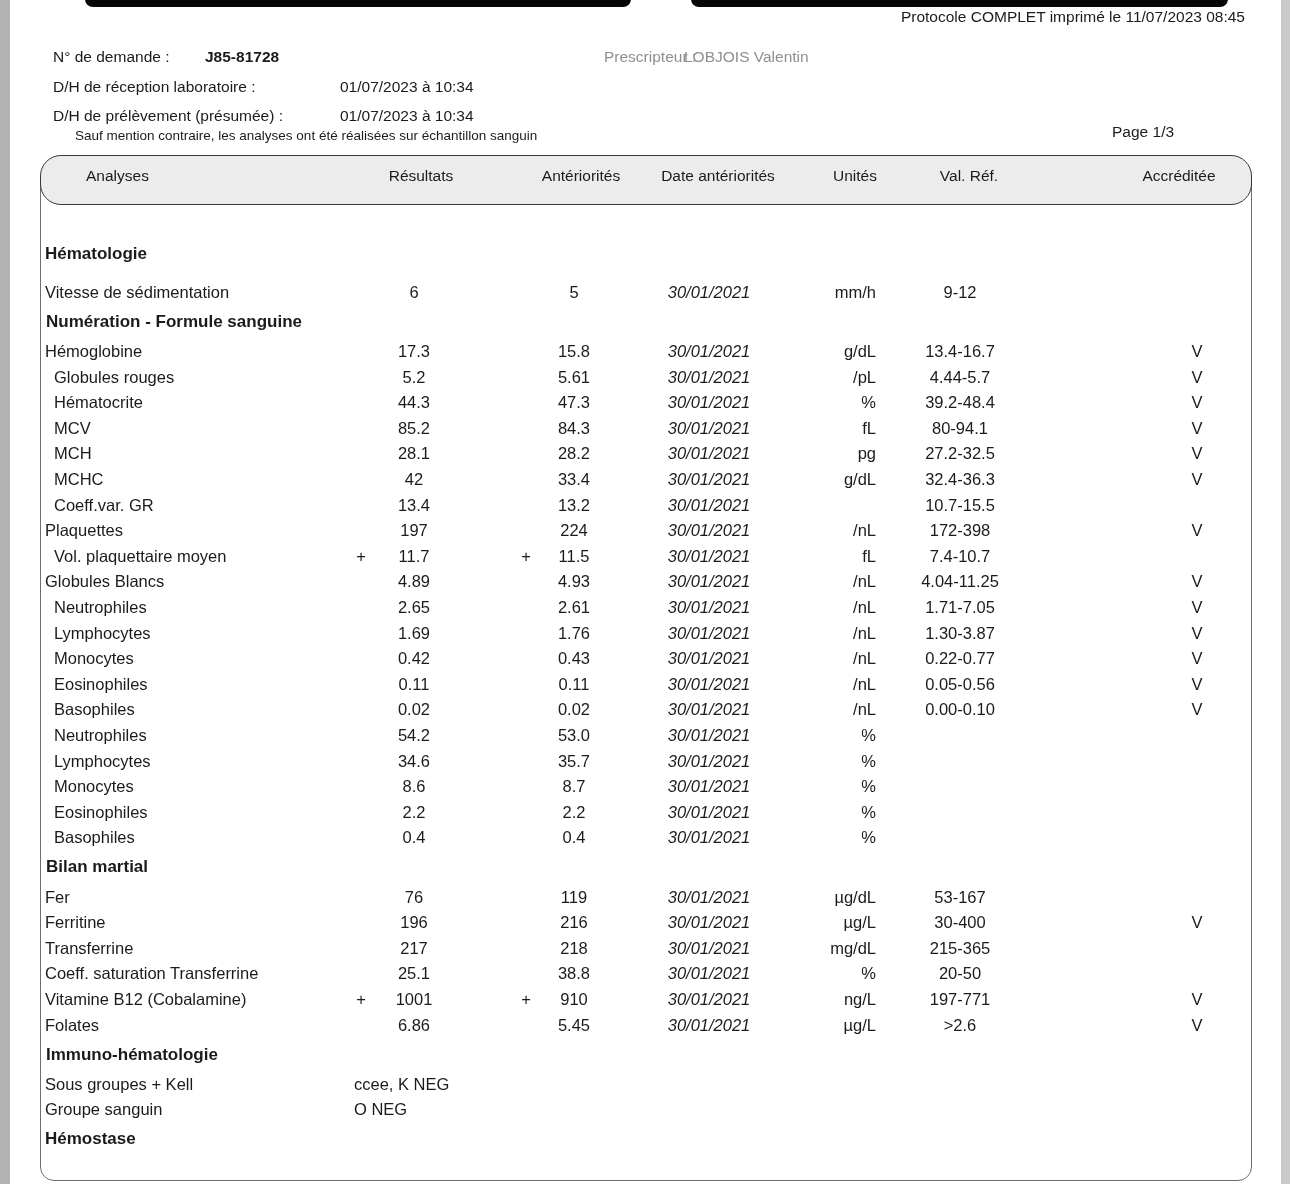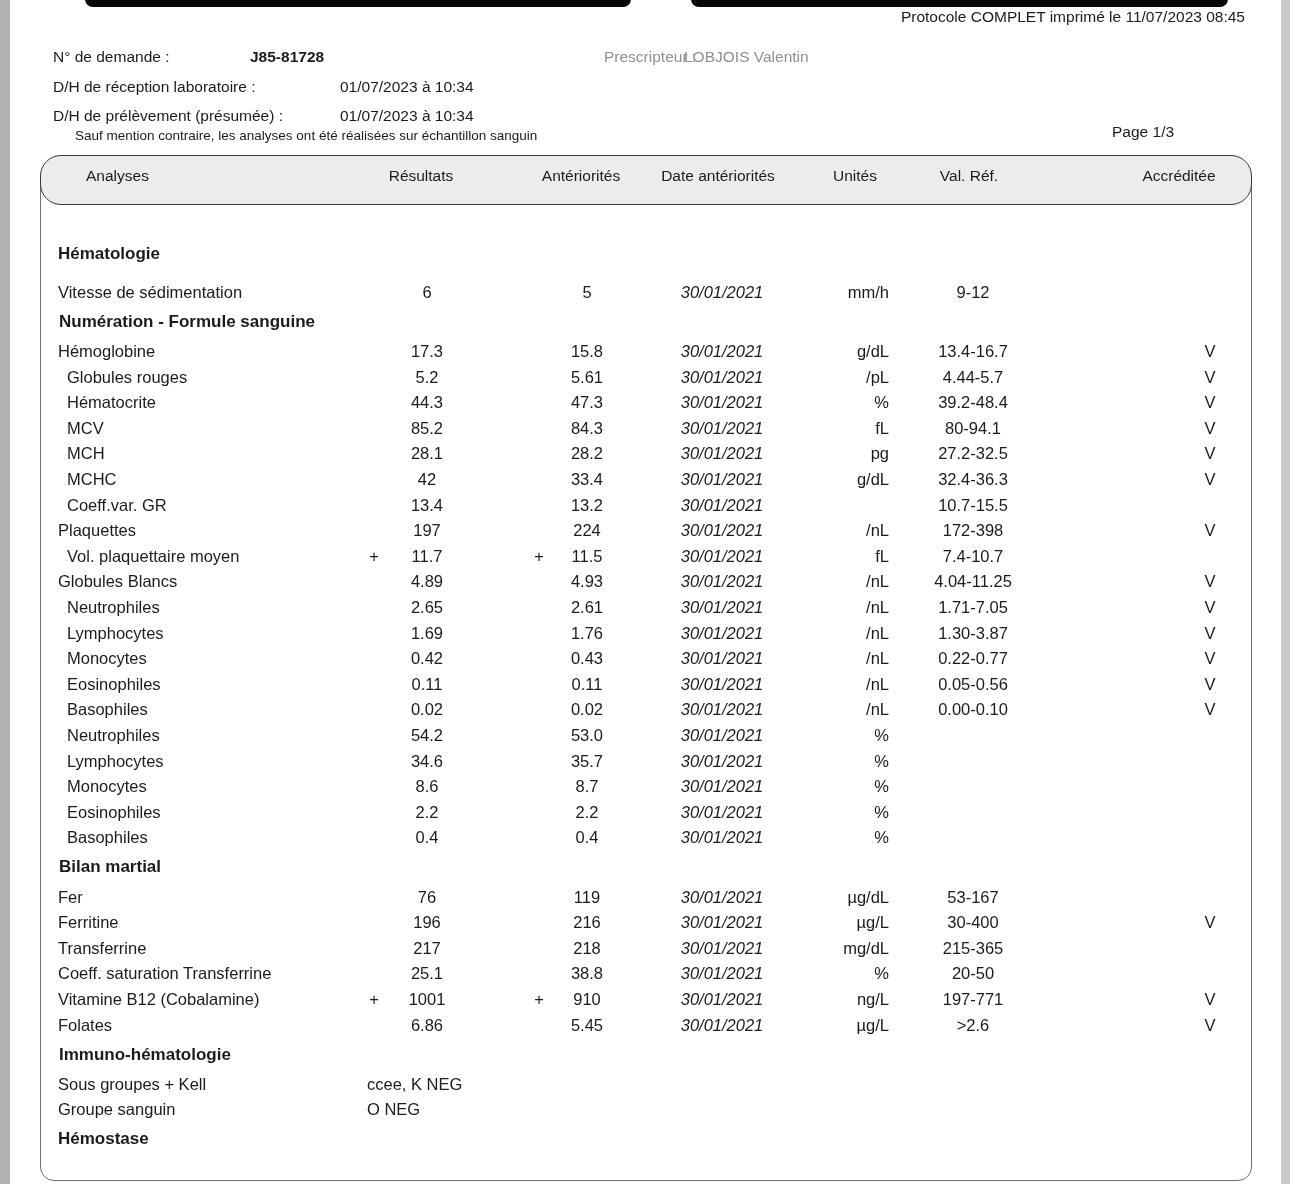--- a/index.html
+++ b/index.html
@@ -14,41 +14,41 @@
   
   .redact { position:absolute; top:-13px; height:20px; background:#060606; border-radius:8px; }
   .redact.r1 { left:85px;  width:546px; }
   .redact.r2 { left:691px; width:537px; }
 
   
   .abs { position:absolute; white-space:nowrap; }
   .protocol-line { top:8px; right:45px; font-size:15.5px; }
   .lbl { font-size:15.5px; }
   .val { font-size:15.5px; }
-  .bold { font-weight:bold;margin-left:45px; }
+  .bold { font-weight:bold; }
   .gray { color:#8f8f8f; }
   .note { font-size:13.5px; }
 
   
   .tbox { position:absolute; left:40px; top:176px; width:1212px; height:1005px;
           border:1.5px solid #6e6e6e; border-radius:8px 8px 14px 14px; background:#fff; }
   .pill { position:absolute; left:40px; top:155px; width:1212px; height:50px;
           background:#ececec; border:1.5px solid #383838; border-radius:21px; z-index:3; }
   .pill span { position:absolute; top:0; line-height:39px; font-size:15.5px; color:#1b1b1b; }
   .ph-analyses { left:45px; }
   .ph-c { transform:translateX(-50%); }
   .ph-res  { left:380px; }
   .ph-ant  { left:540px; }
   .ph-date { left:677px; }
   .ph-unit { left:814px; }
   .ph-ref  { left:928px; }
   .ph-accr { left:1138px; }
 
   
-  .tbody { position:absolute; left:45px; top:241px; width:1236px; z-index:2; }
+  .tbody { position:absolute; left:32px; top:241px; width:1236px; z-index:2; }
   .trow { display:grid;
           grid-template-columns:315px 28px 78px 60px 26px 70px 200px 69px 164px 130px 50px auto;
           height:25.6px; align-items:center; font-size:16.5px; }
   .c-label { padding-left:13px; white-space:nowrap; }
   .trow.indent1 .c-label { padding-left:22px; }
   .c-flag { text-align:center; }
   .c-res  { text-align:center; }
   .c-ant  { text-align:center; }
   .c-date { text-align:center; font-style:italic; }
   .c-unit { text-align:right; padding-right:2px; }

